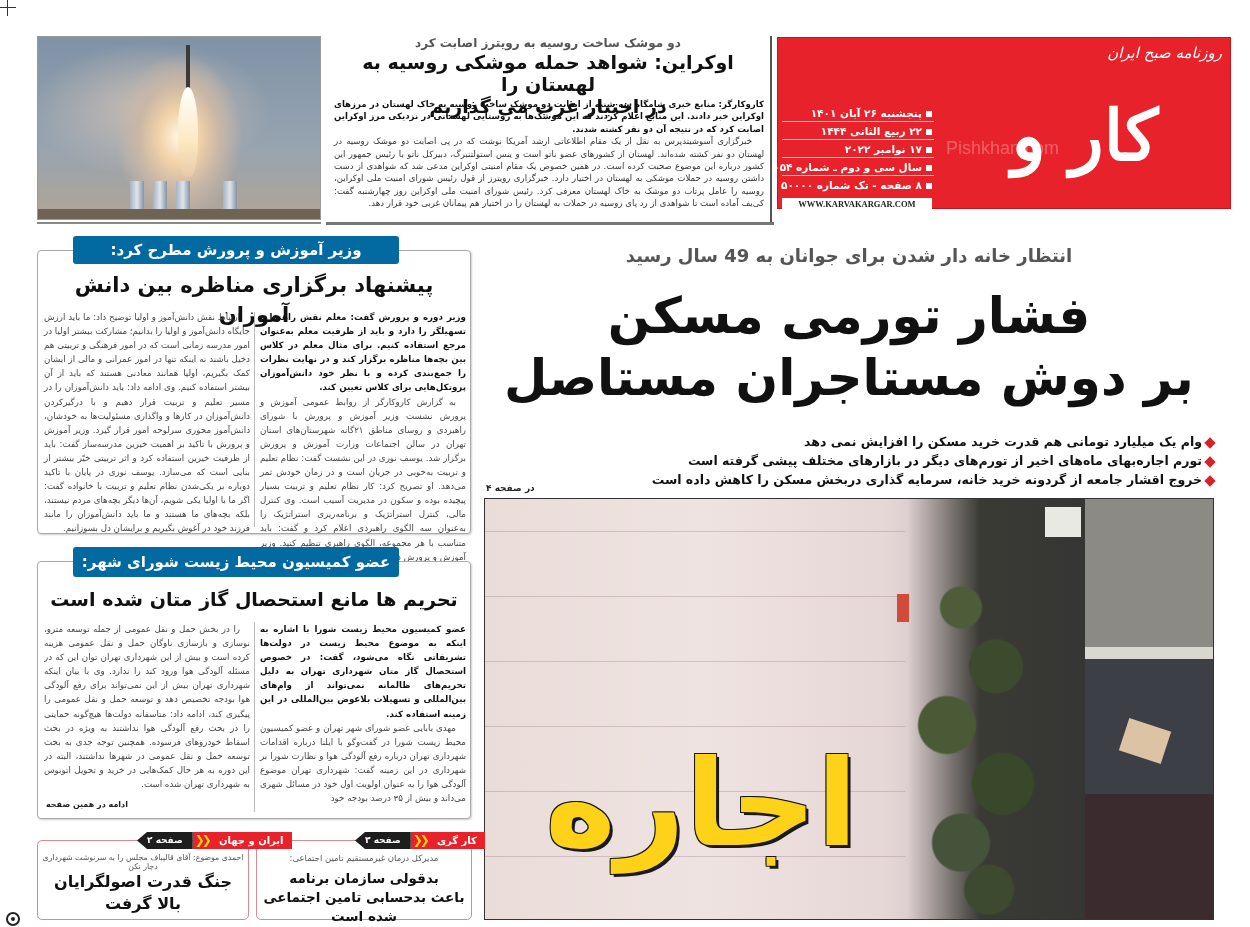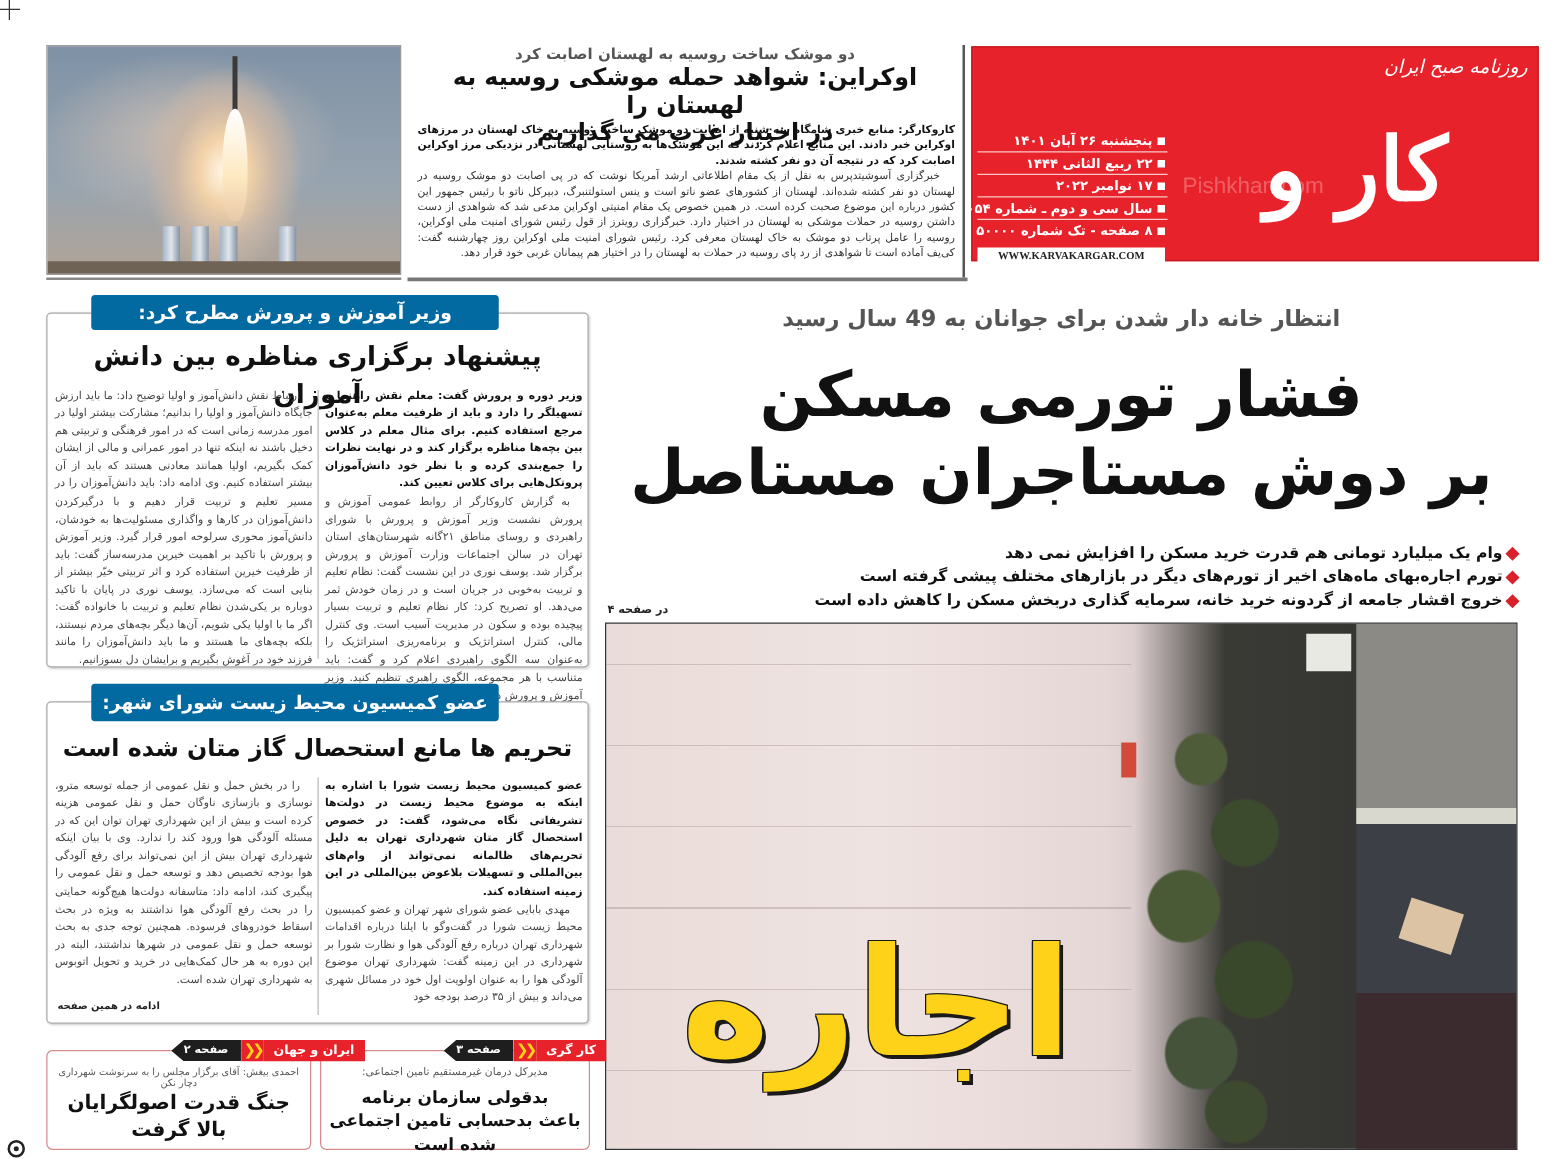--- a/index.html
+++ b/index.html
@@ -115,21 +115,21 @@
   <div class="flame"></div>
   <div class="launcher" style="left:92px"></div>
   <div class="launcher" style="left:115px"></div>
   <div class="launcher" style="left:138px"></div>
   <div class="launcher" style="left:185px"></div>
   <div class="ground"></div>
 </div>
 <div class="top-photo-shadow"></div>
 
 <div class="top-story">
-  <div class="top-kicker">دو موشک ساخت روسیه به لهستان اصابت کرد</div>
+  <div class="top-kicker">دو موشک ساخت روسیه به رویترز اصابت کرد</div>
   <div class="top-head">
     <div>اوکراین: شواهد حمله موشکی روسیه به لهستان را</div>
     <div>در اختیار غرب می گذاریم</div>
   </div>
   <div class="top-body">
     <p class="lead">کاروکارگر: منابع خبری شامگاه سه شنبه از اصابت دو موشک ساخت روسیه به خاک لهستان در مرزهای اوکراین خبر دادند. این منابع اعلام کردند که این موشک‌ها به روستایی لهستانی در نزدیکی مرز اوکراین اصابت کرد که در نتیجه آن دو نفر کشته شدند.</p>
     <p>خبرگزاری آسوشیتدپرس به نقل از یک مقام اطلاعاتی ارشد آمریکا نوشت که در پی اصابت دو موشک روسیه در لهستان دو نفر کشته شده‌اند. لهستان از کشورهای عضو ناتو است و ینس استولتنبرگ، دبیرکل ناتو با رئیس جمهور این کشور درباره این موضوع صحبت کرده است. در همین خصوص یک مقام امنیتی اوکراین مدعی شد که شواهدی از دست داشتن روسیه در حملات موشکی به لهستان در اختیار دارد. خبرگزاری رویترز از قول رئیس شورای امنیت ملی اوکراین، روسیه را عامل پرتاب دو موشک به خاک لهستان معرفی کرد. رئیس شورای امنیت ملی اوکراین روز چهارشنبه گفت: کی‌یف آماده است تا شواهدی از رد پای روسیه در حملات به لهستان را در اختیار هم پیمانان غربی خود قرار دهد.</p>
   </div>
 </div>
 <div class="top-story-rule"></div>
@@ -187,21 +187,21 @@
     <div>باعث بدحسابی تامین اجتماعی شده است</div>
   </div>
 </div>
 <div class="teaser-tabs" style="left:355px; top:832px;">
   <span class="sec">کار گری</span>
   <span class="chev">❮❮</span>
   <span class="page">صفحه ۳</span>
 </div>
 
 <div class="teaser" style="left:37px; top:840px; width:212px; height:80px;">
-  <div class="teaser-kicker" style="top:12px; font-size:7.8px;">احمدی بیغش: آقای برگزار مجلس را به سرنوشت شهرداری دچار نکن</div>
+  <div class="teaser-kicker" style="top:12px; font-size:7.8px;">احمدی موضوع: آقای قالیباف مجلس را به سرنوشت شهرداری دچار نکن</div>
   <div class="teaser-head" style="top:30px; font-size:16px; line-height:22px;">
     <div>جنگ قدرت اصولگرایان</div>
     <div>بالا گرفت</div>
   </div>
 </div>
 <div class="teaser-tabs" style="left:137px; top:832px;">
   <span class="sec">ایران و جهان</span>
   <span class="chev">❮❮</span>
   <span class="page">صفحه ۲</span>
 </div>

